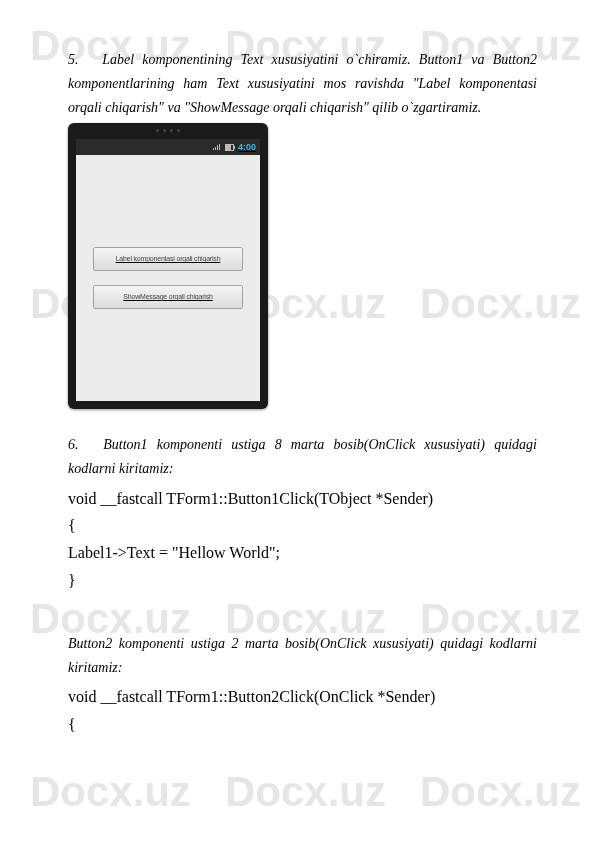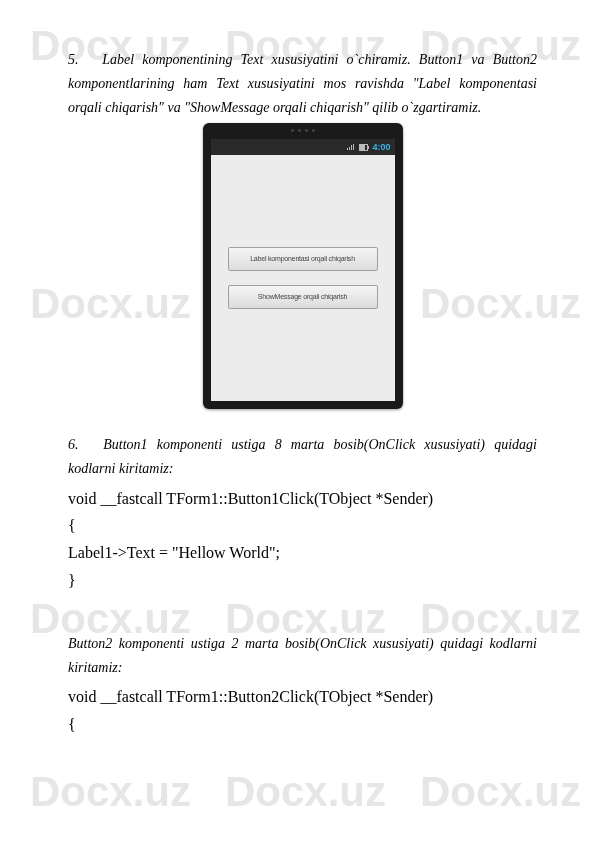--- a/index.html
+++ b/index.html
@@ -58,22 +58,22 @@
     font-style: italic;
   }
   
   .list-num {
     display: inline-block;
     width: 26px;
   }
   
   .mockup-container {
     display: flex;
-    justify-content: center;
     margin: 2px 0 24px 0;
+    text-decoration: underline;
   }
   
   .phone {
     width: 200px;
     height: 286px;
     background: #1a1a1a;
     border-radius: 6px;
     padding: 16px 8px 8px 8px;
     position: relative;
     box-shadow: 0 1px 3px rgba(0,0,0,0.4);
@@ -271,17 +271,17 @@
     <div>Label1-&gt;Text = "Hellow World";</div>
     <div>}</div>
   </div>
 
   <div class="spacer-lg"></div>
 
   <div class="para">
     <span>Button2 komponenti ustiga 2 marta bosib(OnClick xususiyati) quidagi kodlarni kiritamiz:</span>
   </div>
   <div class="code-block">
-    <div>void __fastcall TForm1::Button2Click(TObject *Sender)</div>
+    <div>void __fastcall TForm1::Button2Click(OnClick *Sender)</div>
     <div>{</div>
   </div>
 
 </div>
 
 </body></html>

